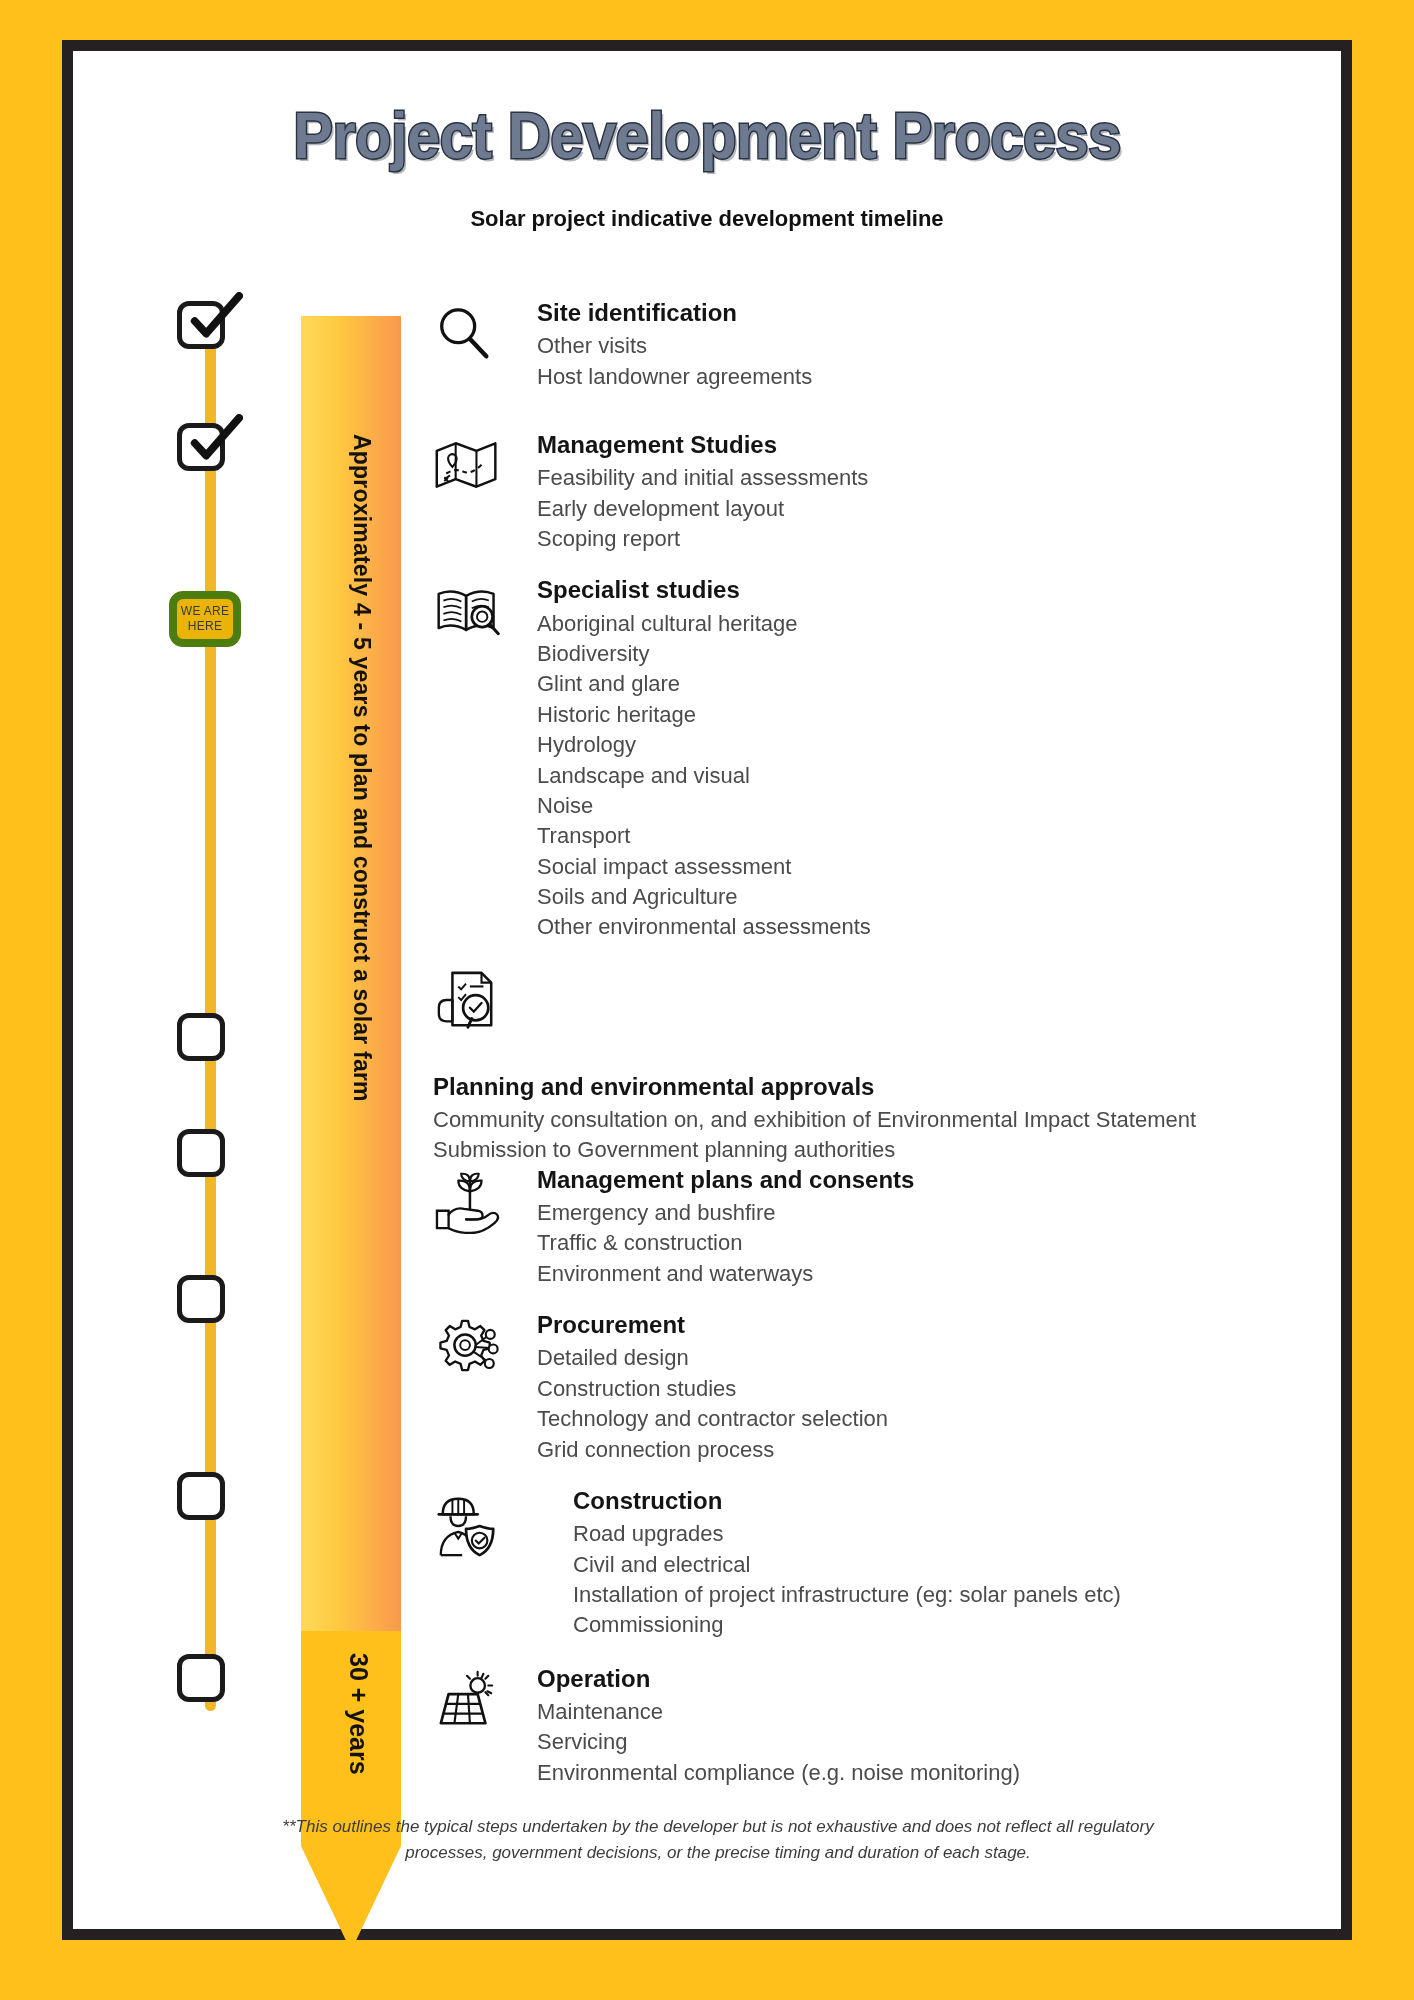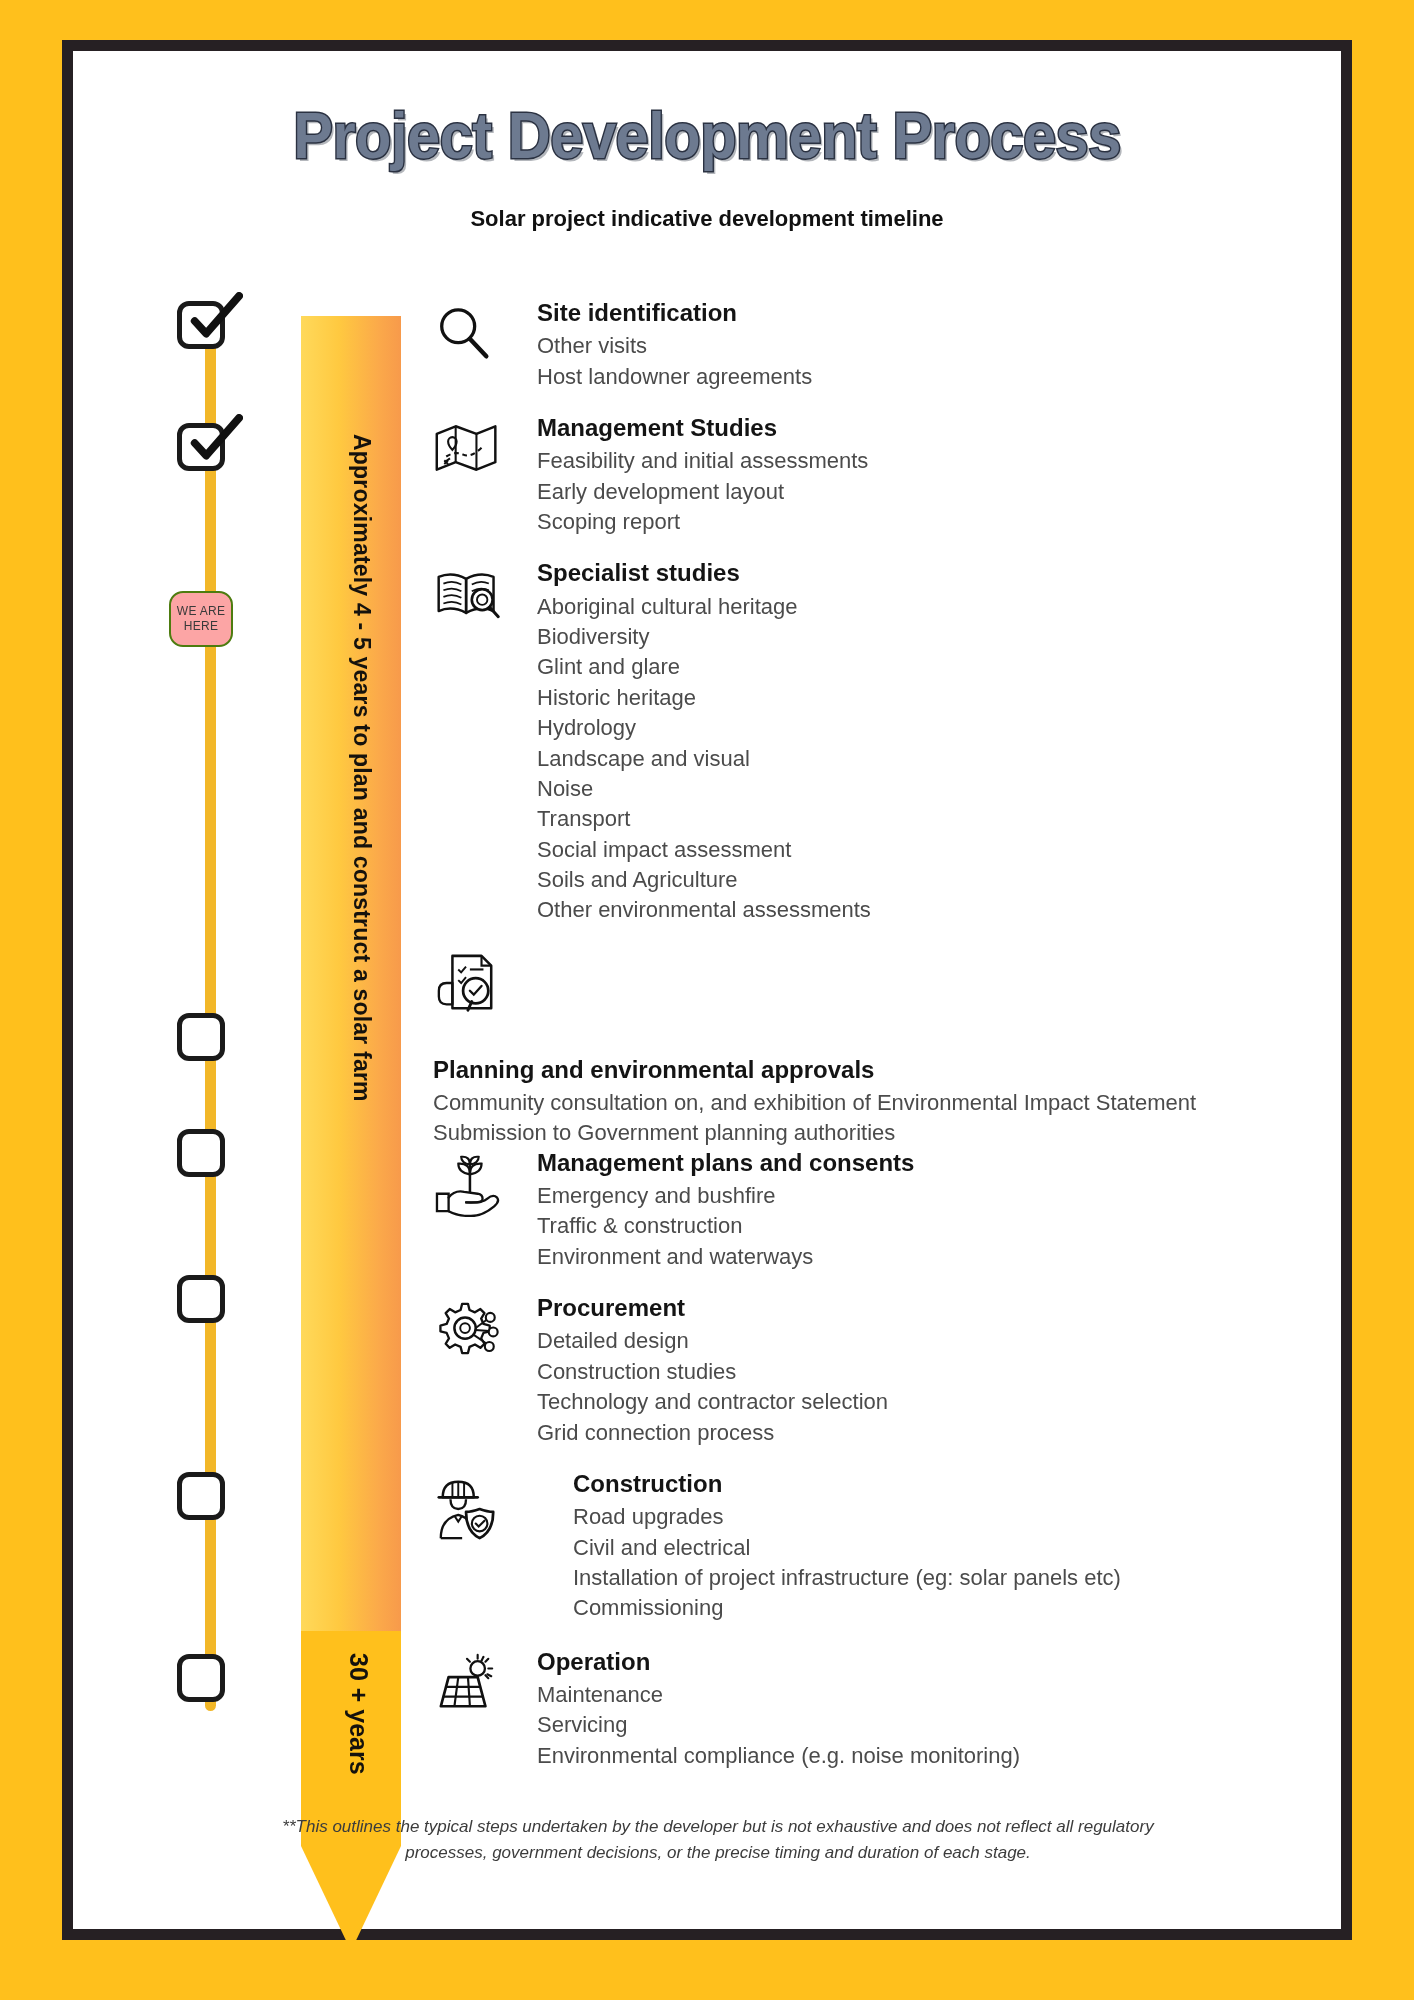--- a/index.html
+++ b/index.html
@@ -72,24 +72,24 @@
     box-sizing:border-box;
   }
   .chk .tick{
     position:absolute;
     left:3px; top:-14px;
     width:58px; height:58px;
   }
   .here{
     position:absolute;
     left:18px;
-    width:64px; height:56px;
-    border:2px solid #4d7c0f;
+    width:72px; height:56px;
+    border:8px solid #4d7c0f;
     border-radius:14px;
-    background:#fca5a5;
+    background:#eab308;
     box-sizing:border-box;
     display:flex;
     flex-direction:column;
     align-items:center;
     justify-content:center;
     font-size:12px;
     color:#3a3a3a;
     line-height:1.25;
     letter-spacing:.3px;
   }
@@ -221,21 +221,21 @@
       <div class="bar-label bar-label-long">Approximately 4 - 5 years to plan and construct a solar farm</div>
     </div>
     <div class="bar-solid">
       <div class="bar-label bar-label-short">30 + years</div>
     </div>
     <div class="bar-tip"></div>
   </div>
 
   <div class="stages">
 
-    <div class="stage" style="margin-bottom:22px;">
+    <div class="stage" style="margin-bottom:39px;">
       <div class="stage-icon">
         <svg width="62" height="62" viewBox="0 0 64 64">
           <circle cx="26" cy="24" r="17" fill="none" stroke="#111" stroke-width="3.4"></circle>
           <line x1="38" y1="37" x2="55" y2="55" stroke="#111" stroke-width="4.6" stroke-linecap="round"></line>
         </svg>
       </div>
       <div class="stage-body">
         <div class="stage-title">Site identification</div>
         <div class="stage-item">Other visits</div>
         <div class="stage-item">Host landowner agreements</div>

